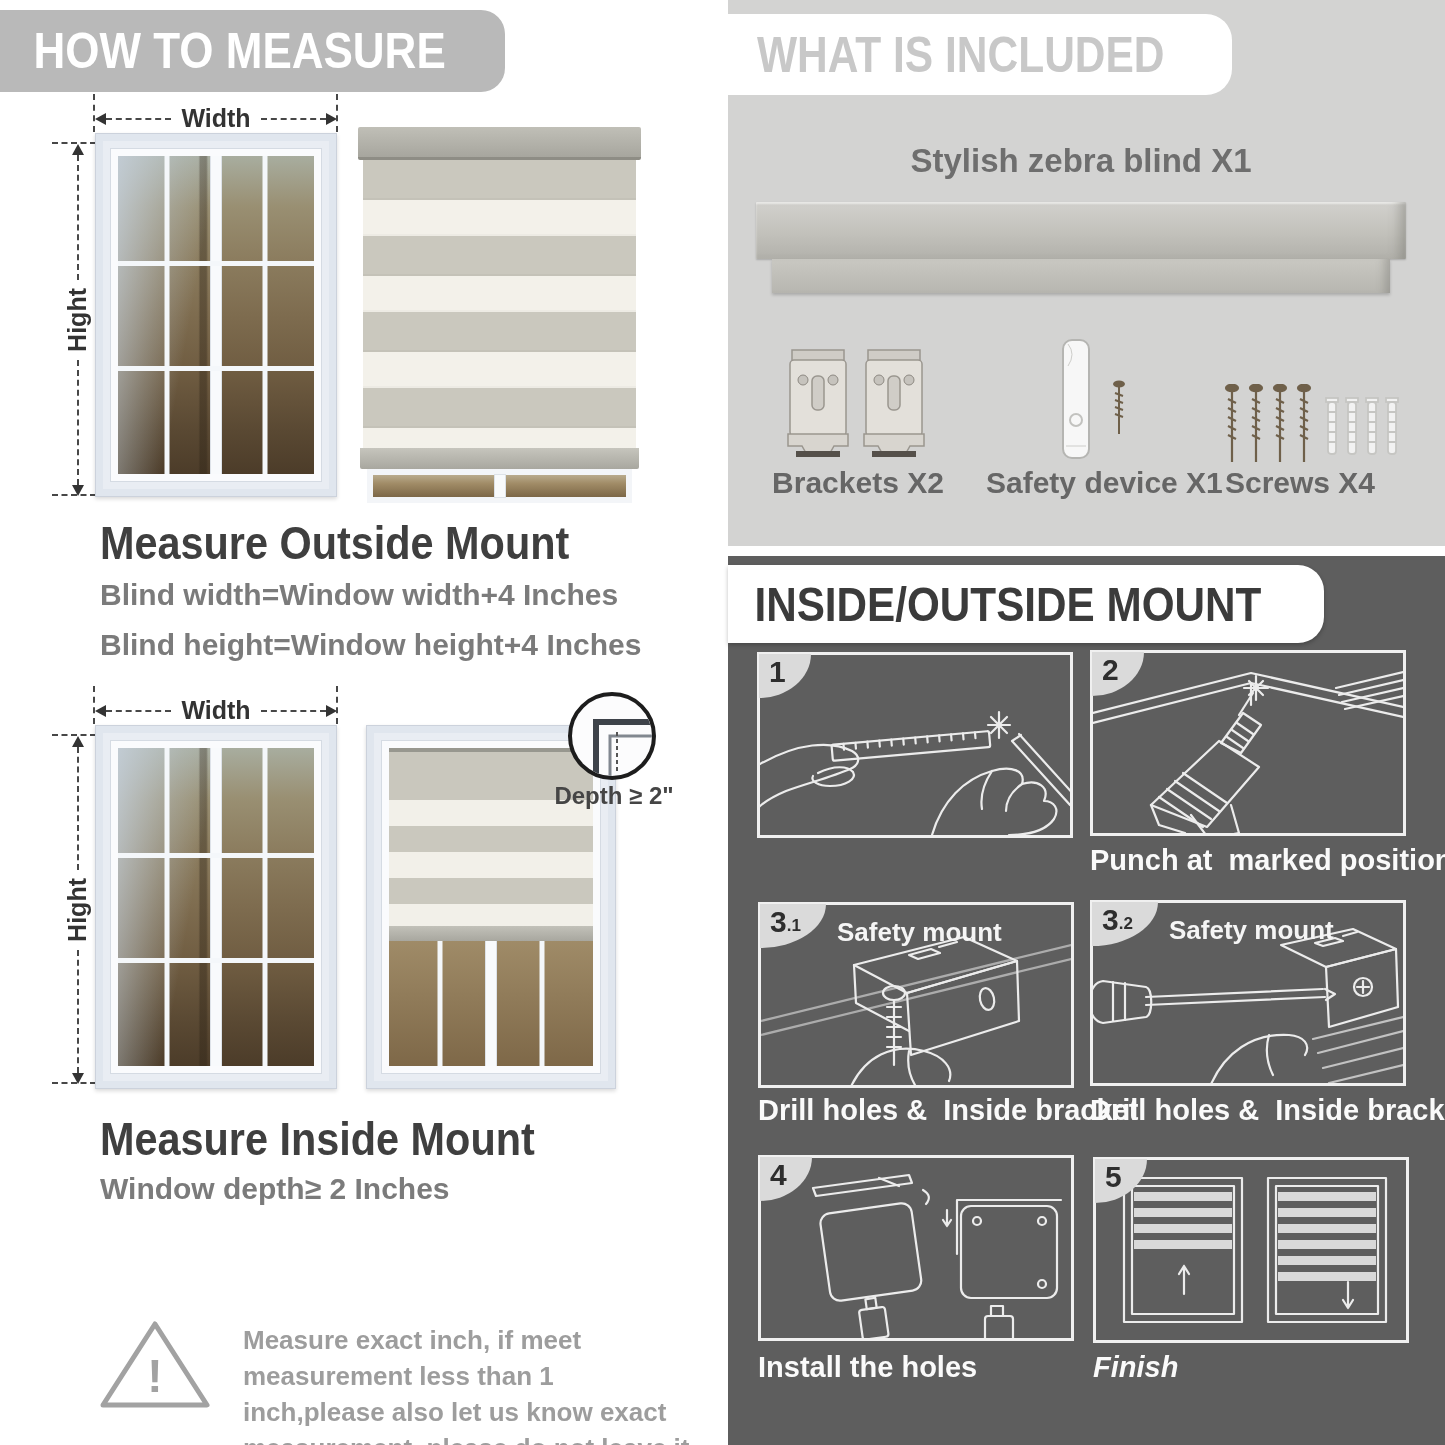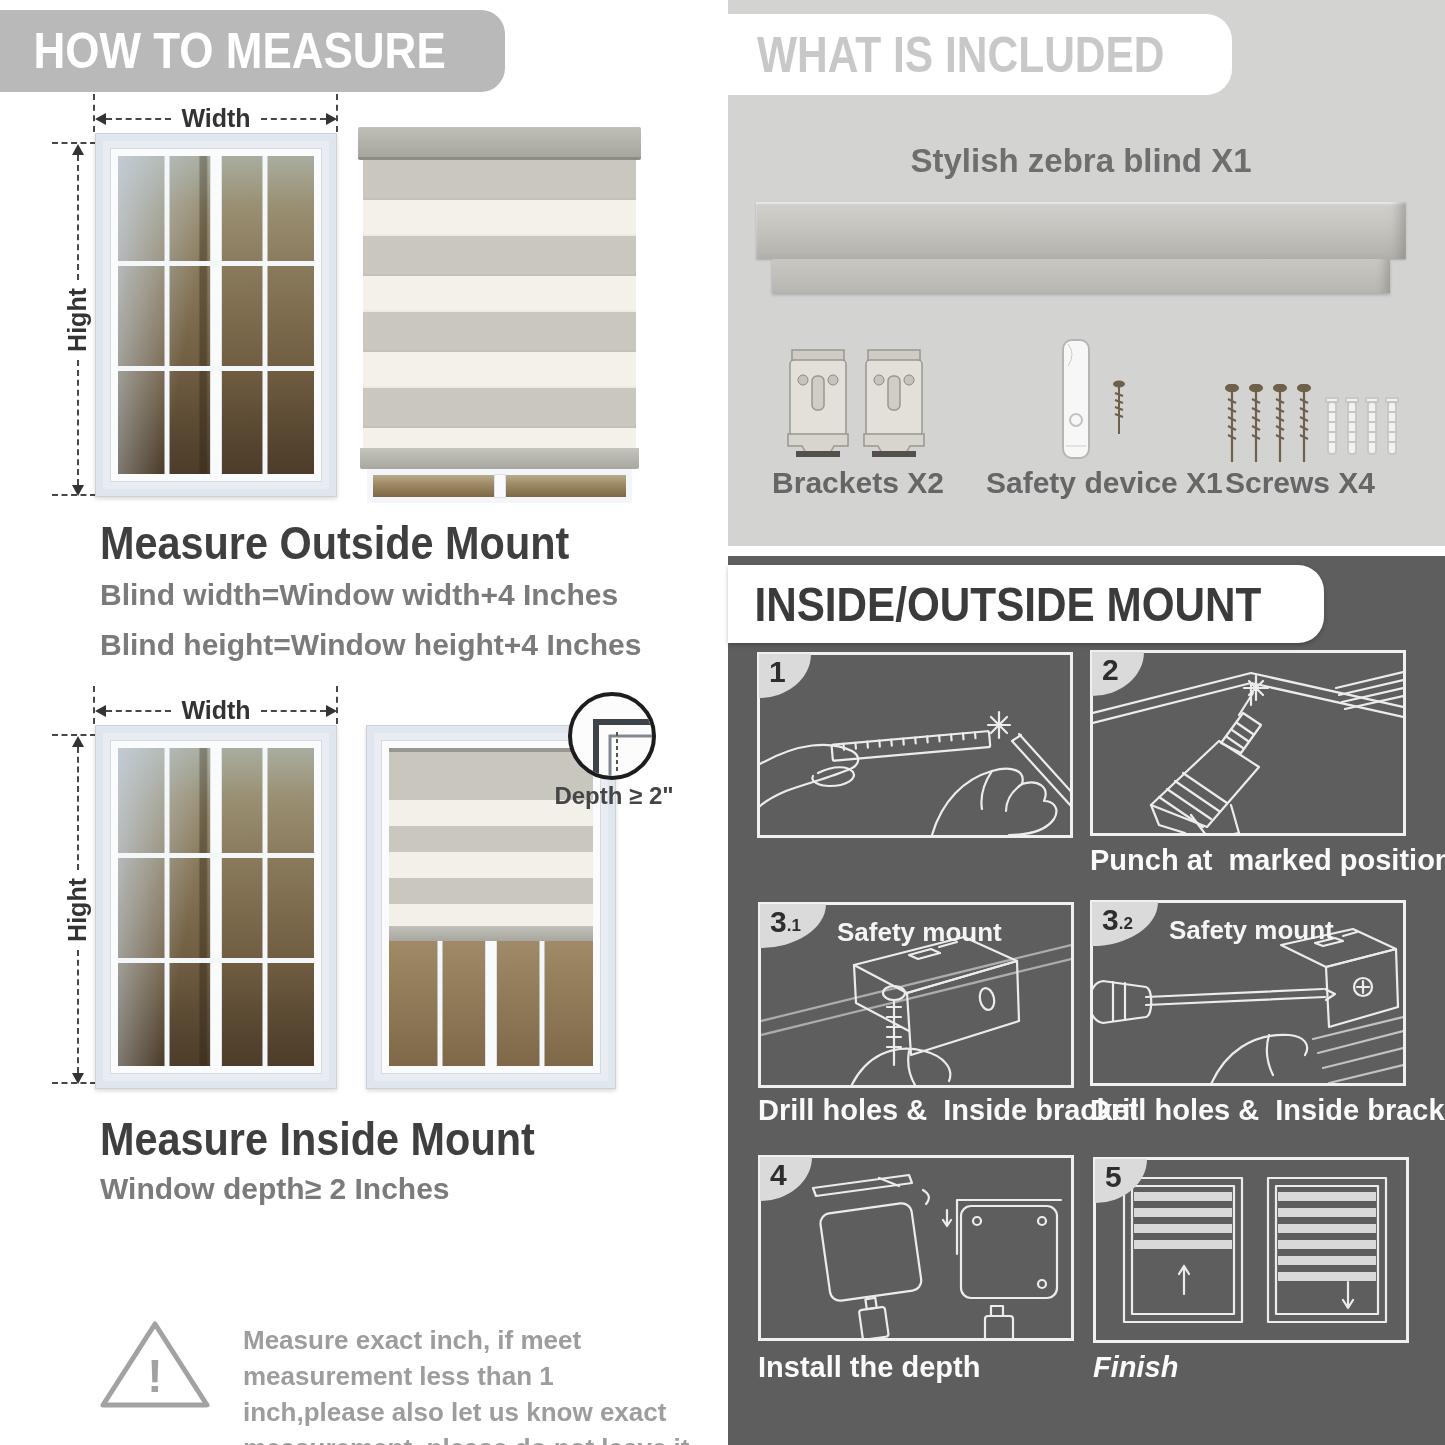--- a/index.html
+++ b/index.html
@@ -413,21 +413,21 @@
           <path d="M186 52 v16 M186 68 l-4 -6 M186 68 l4 -6"></path>
           <rect x="230" y="148" width="12" height="10"></rect>
           <rect x="224" y="158" width="28" height="26" rx="3"></rect>
         </g>
       </svg>
       <span class="badge">
           <b>4</b>
           <i></i>
         </span>
     </div>
-    <div class="caption" style="left:30px;top:795px;">Install the depth</div>
+    <div class="caption" style="left:30px;top:795px;">Install the holes</div>
 
     <div class="panel" style="left:365px;top:601px;">
       <svg width="310" height="180" viewBox="0 0 310 180">
         <g class="lineart">
           <rect x="28" y="18" width="118" height="144"></rect>
           <rect x="36" y="26" width="102" height="128"></rect>
         </g>
         <g fill="#d9d9d9">
           <rect x="38" y="32" width="98" height="9"></rect>
             <rect x="38" y="48" width="98" height="9"></rect>

